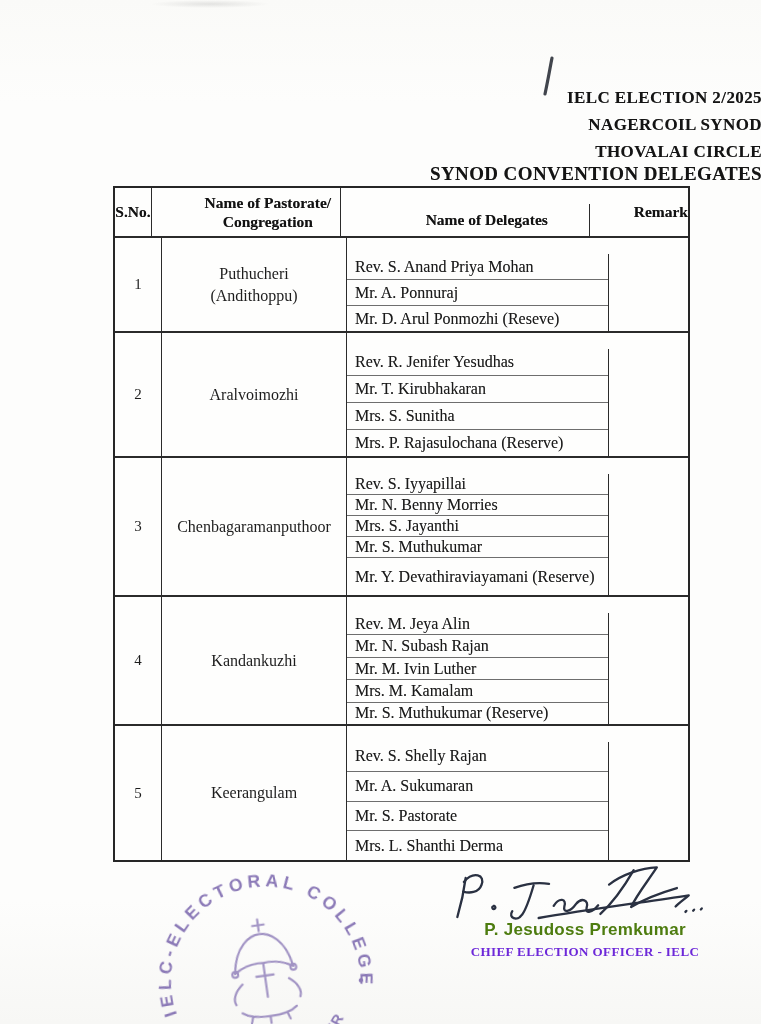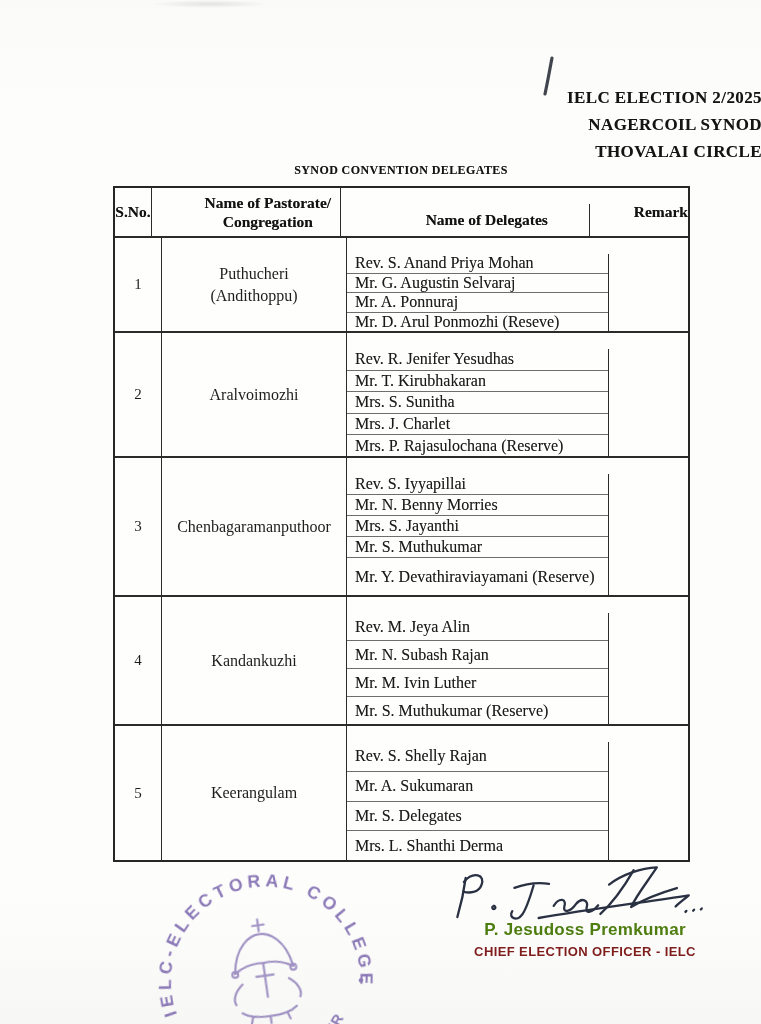--- a/index.html
+++ b/index.html
@@ -14,21 +14,21 @@
 
   
   .doc-header {
     position:absolute; top:84px; left:40px; width:722px;
     text-align:right; font-weight:bold; font-size:17px;
     line-height:27px; letter-spacing:.4px; color:#141414;
     text-shadow:0 0 .5px rgba(20,20,20,.4);
   }
   .table-title {
     position:absolute; top:163px; left:40px; width:722px;
-    text-align:center; font-weight:bold; font-size:12px;
+    text-align:right; font-weight:bold; font-size:19px;
     letter-spacing:.4px; color:#141414;
     text-shadow:0 0 .5px rgba(20,20,20,.4);
   }
 
   
   .page-mark { position:absolute; left:538px; top:56px; width:24px; height:42px; }
 
   
   .tbl {
     position:absolute; left:113px; top:186px; width:577px;
@@ -73,22 +73,22 @@
     opacity:.88; filter:blur(.35px); transform:rotate(-8deg);
   }
   .sig-scrawl { position:absolute; left:445px; top:864px; width:290px; height:58px; transform:rotate(-2deg); }
   .sig-name {
     position:absolute; left:430px; top:920px; width:310px;
     text-align:center; font-family:"Liberation Sans", sans-serif;
     font-weight:bold; font-size:17px; color:#4d7c0f; letter-spacing:.3px;
   }
   .sig-title {
     position:absolute; left:430px; top:944px; width:310px;
-    text-align:center; font-family:Liberation Sans, sans-serif;
-    font-weight:bold; font-size:13px; color:#7f1d1d; letter-spacing:.4px;
+    text-align:center; font-family:Liberation Serif, serif;
+    font-weight:bold; font-size:13px; color:#6d28d9; letter-spacing:.4px;
   }
   .smudge {
     position:absolute; left:150px; top:0; width:120px; height:8px;
     background:radial-gradient(ellipse at center, rgba(120,120,120,.18), rgba(120,120,120,0) 70%);
   }
 </style>
 </head>
 <body>
 
 <div class="page">
@@ -117,35 +117,33 @@
       <div class="cell c3 th">Name of Delegates</div>
       <div class="cell c4 th">Remark</div>
     </div>
 
     <div class="trow r1">
       <div class="cell c1 sno">1</div>
       <div class="cell c2 pastorate pre">Puthucheri
 (Andithoppu)</div>
       <div class="cell c3 dcol">
         <div class="dcell">Rev. S. Anand Priya Mohan</div>
-        <div class="dcell">Mr. G. Augustin Selvaraj</div>
         <div class="dcell">Mr. A. Ponnuraj</div>
         <div class="dcell">Mr. D. Arul Ponmozhi (Reseve)</div>
       </div>
       <div class="cell c4"></div>
     </div>
 
     <div class="trow r2">
       <div class="cell c1 sno">2</div>
       <div class="cell c2 pastorate">Aralvoimozhi</div>
       <div class="cell c3 dcol">
         <div class="dcell">Rev. R. Jenifer Yesudhas</div>
         <div class="dcell">Mr. T. Kirubhakaran</div>
         <div class="dcell">Mrs. S. Sunitha</div>
-        <div class="dcell">Mrs. J. Charlet</div>
         <div class="dcell">Mrs. P. Rajasulochana (Reserve)</div>
       </div>
       <div class="cell c4"></div>
     </div>
 
     <div class="trow r3">
       <div class="cell c1 sno">3</div>
       <div class="cell c2 pastorate">Chenbagaramanputhoor</div>
       <div class="cell c3 dcol">
         <div class="dcell">Rev. S. Iyyapillai</div>
@@ -157,32 +155,33 @@
       <div class="cell c4"></div>
     </div>
 
     <div class="trow r4">
       <div class="cell c1 sno">4</div>
       <div class="cell c2 pastorate">Kandankuzhi</div>
       <div class="cell c3 dcol">
         <div class="dcell">Rev. M. Jeya Alin</div>
         <div class="dcell">Mr. N. Subash Rajan</div>
         <div class="dcell">Mr. M. Ivin Luther</div>
+        <div class="dcell">Mrs. M. Kamalam</div>
         <div class="dcell">Mr. S. Muthukumar (Reserve)</div>
       </div>
       <div class="cell c4"></div>
     </div>
 
     <div class="trow r5">
       <div class="cell c1 sno">5</div>
       <div class="cell c2 pastorate">Keerangulam</div>
       <div class="cell c3 dcol">
         <div class="dcell">Rev. S. Shelly Rajan</div>
         <div class="dcell">Mr. A. Sukumaran</div>
-        <div class="dcell">Mr. S. Delegates</div>
+        <div class="dcell">Mr. S. Pastorate</div>
         <div class="dcell">Mrs. L. Shanthi Derma</div>
       </div>
       <div class="cell c4"></div>
     </div>
 
   </div>
 
   <div class="stamp">
     <svg width="215" height="215" viewBox="0 0 220 220">
       <defs>

